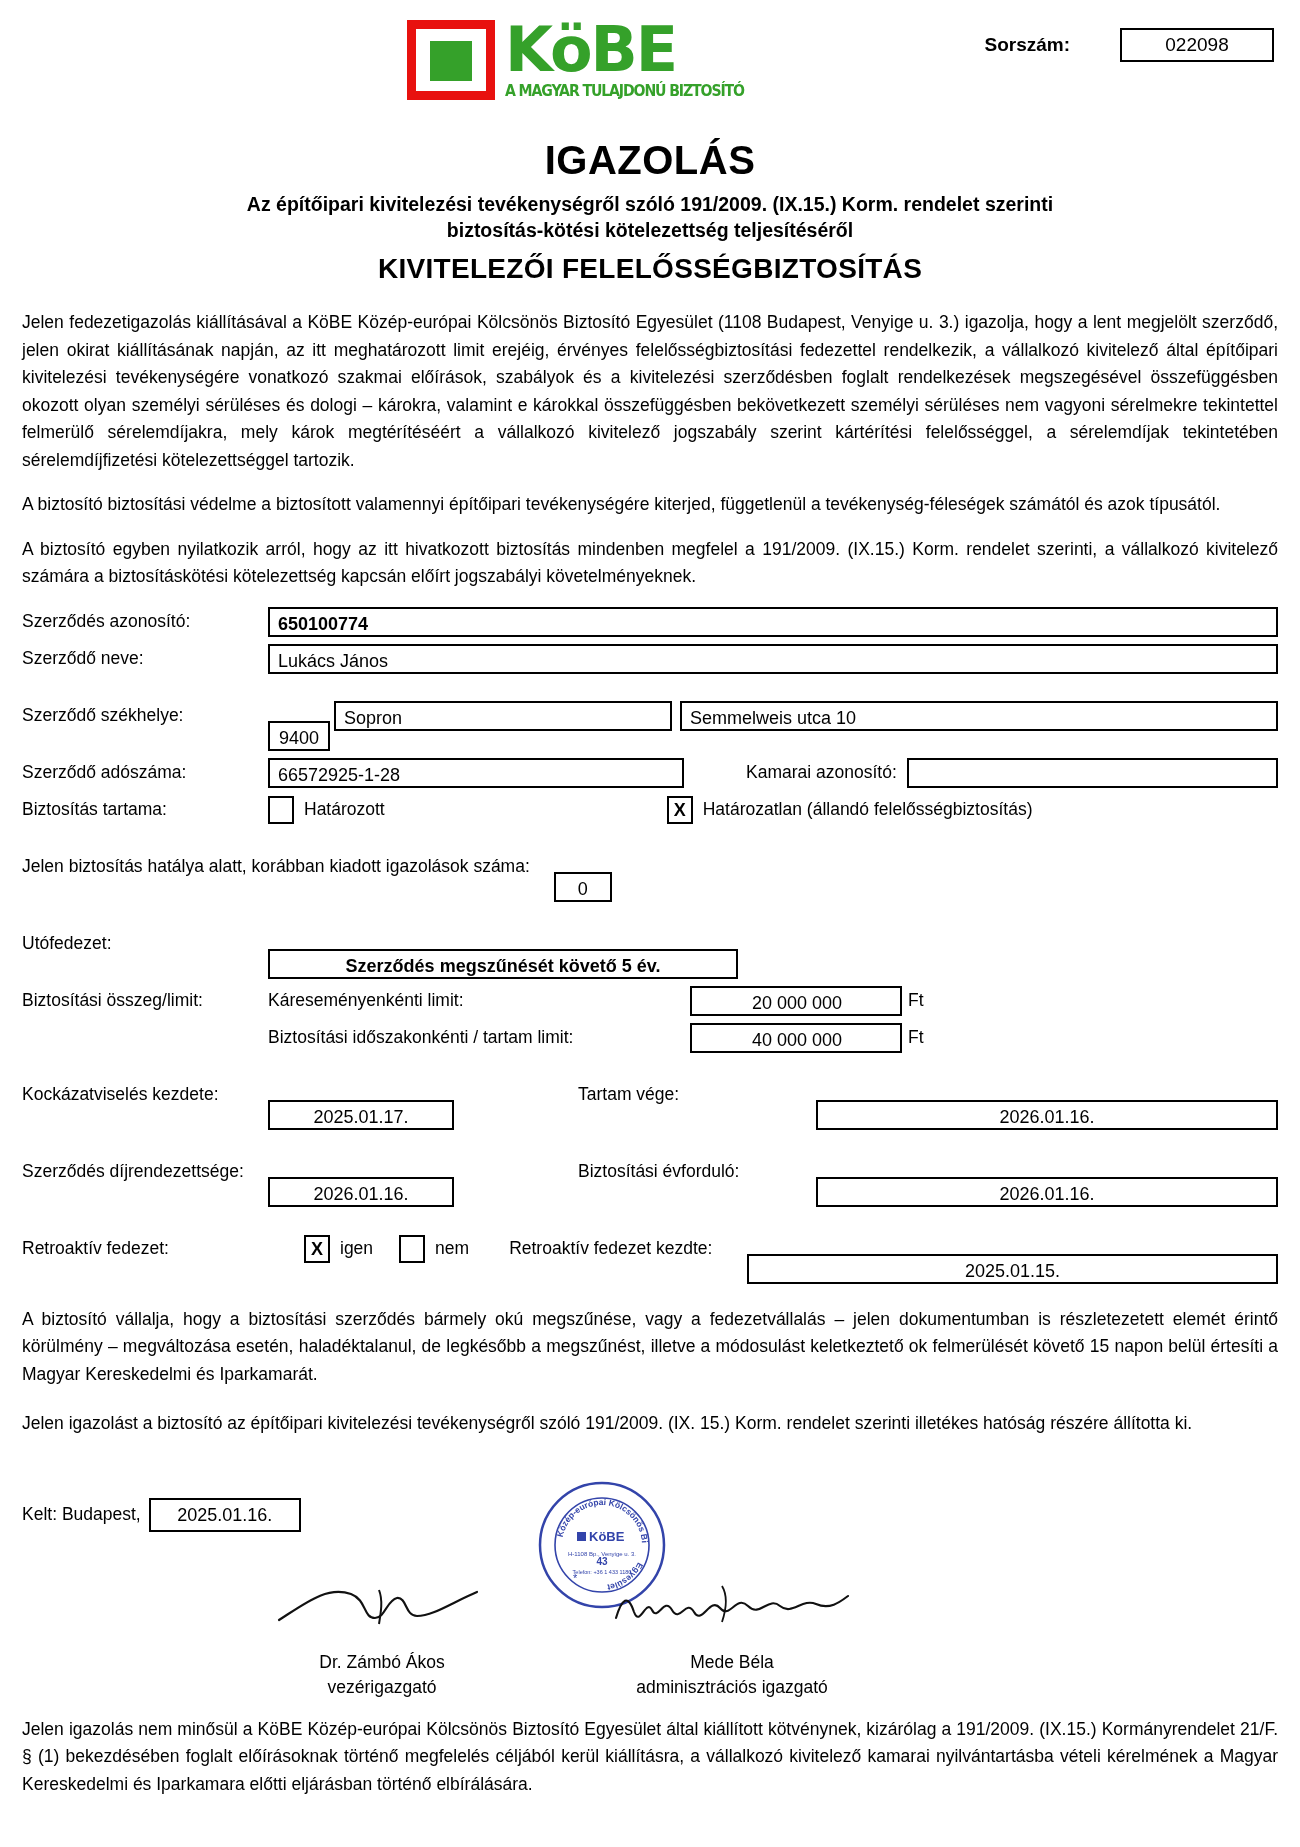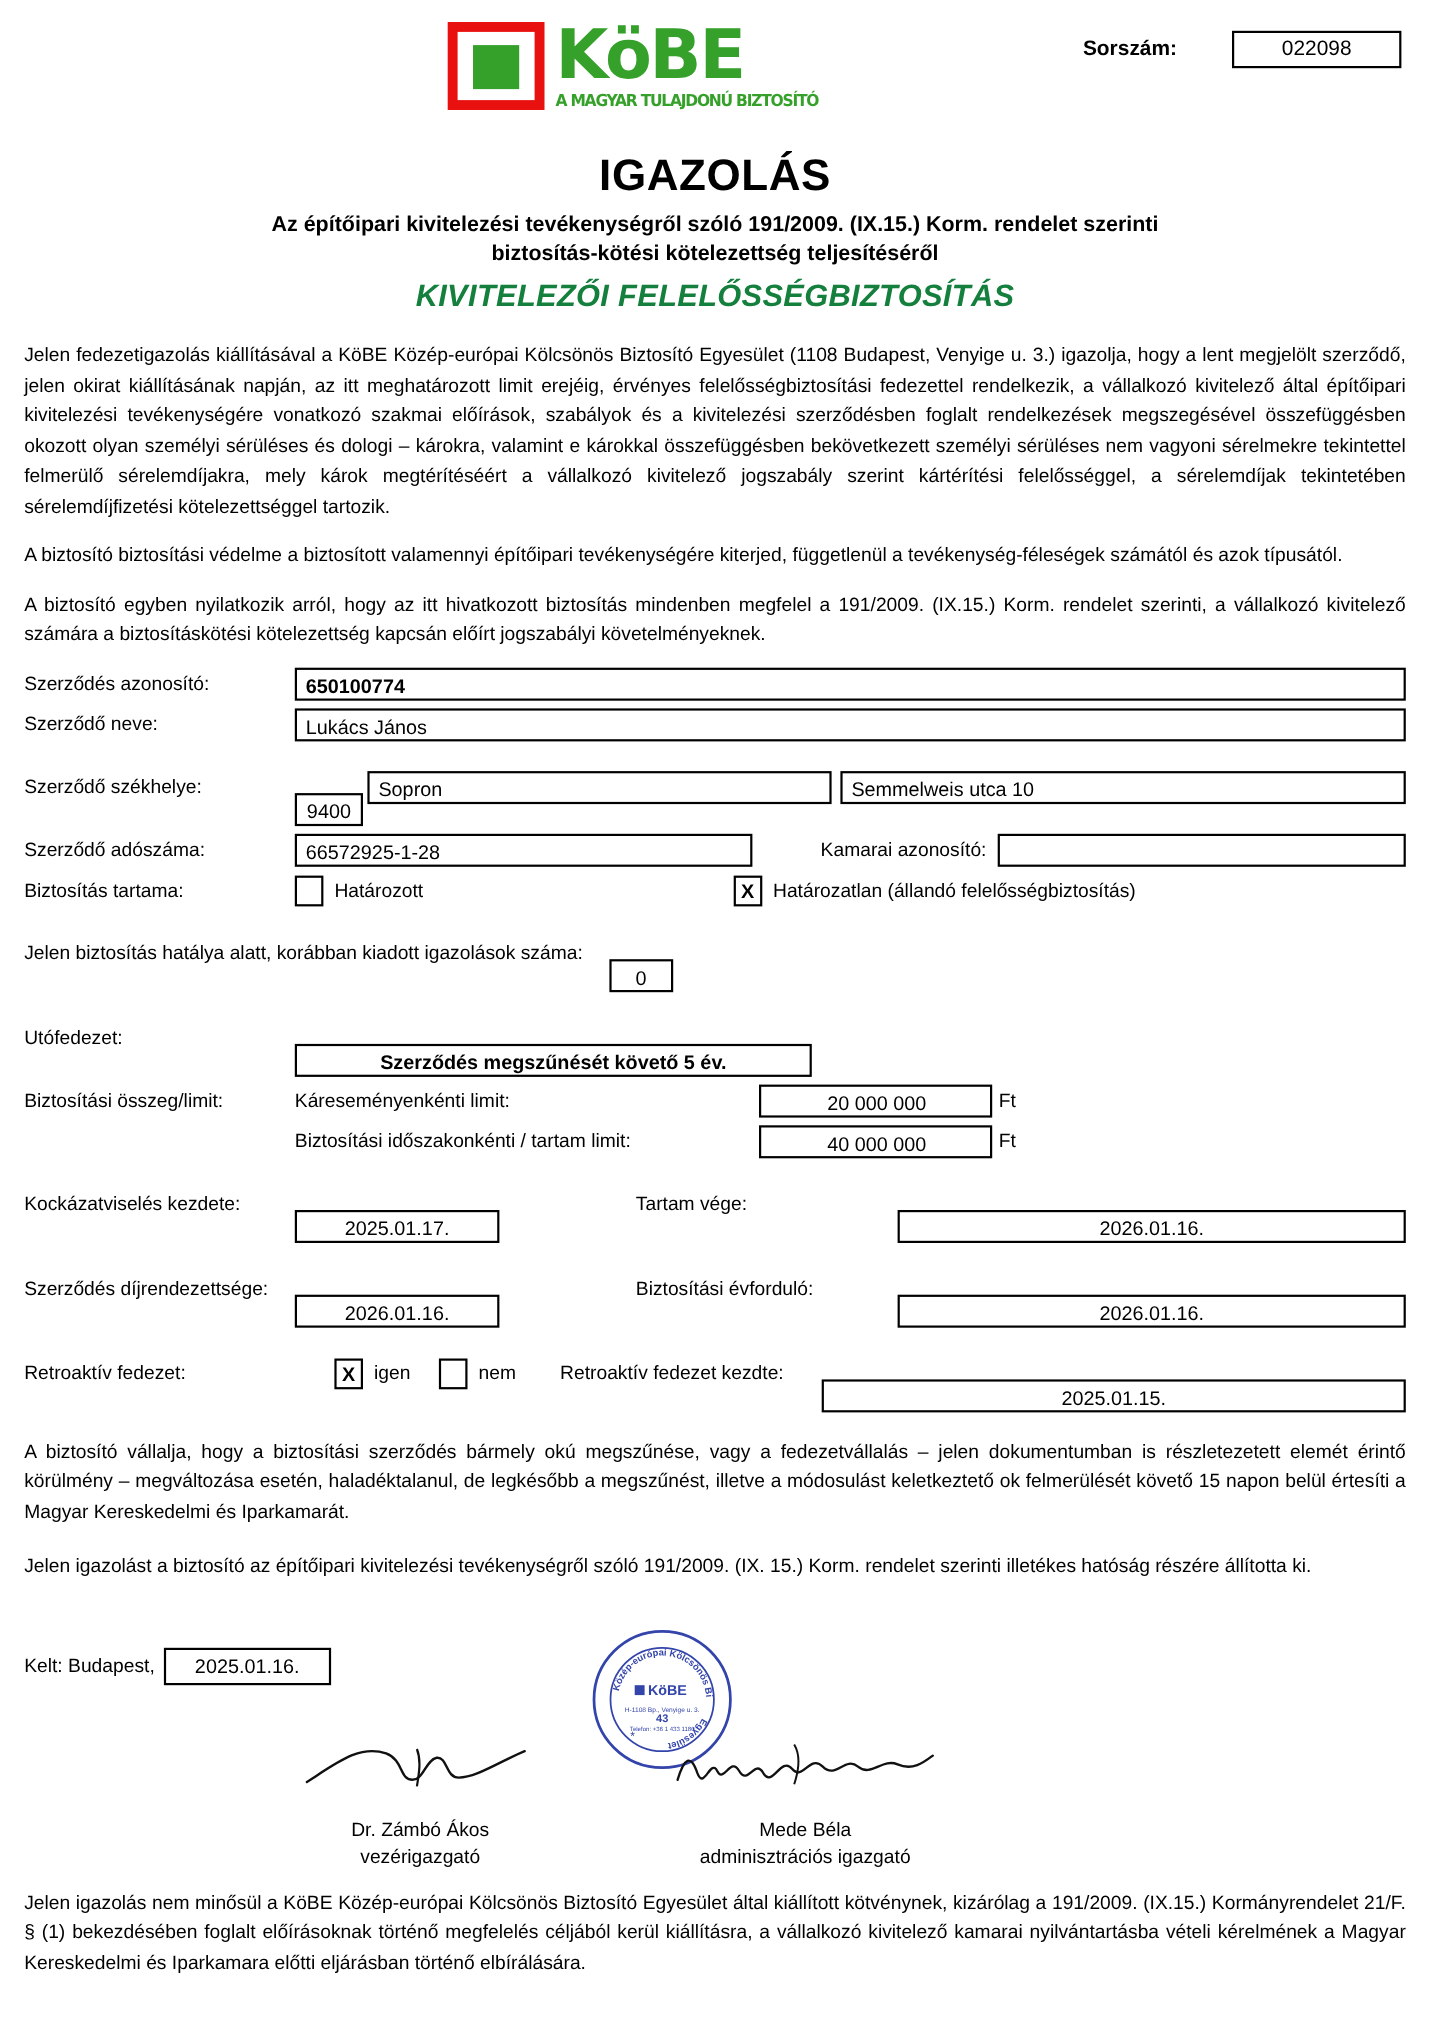--- a/index.html
+++ b/index.html
@@ -107,24 +107,23 @@
     text-align: center;
     font-size: 19.5px;
     font-weight: bold;
     line-height: 26px;
     margin-top: 8px;
   }
   .title-green {
     text-align: center;
     font-size: 28px;
     font-weight: bold;
-    color: #15803d;
+    color: #000000;
     margin-top: 10px;
     letter-spacing: 0.3px;
-    font-style: italic;
   }
 
   
   .para {
     font-size: 17.5px;
     line-height: 27.5px;
     text-align: justify;
     margin-top: 17px;
   }
   .para.first { margin-top: 24px; }
@@ -283,21 +282,21 @@
     </div>
 
     <div class="row">
       <div class="lbl w1">Szerződő neve:</div>
       <div class="box grow">Lukács János</div>
     </div>
 
     <div class="row">
       <div class="lbl w1">Szerződő székhelye:</div>
       <div class="box center" style="width:62px;flex:none">9400</div>
-      <div class="box" style="width:422px;flex:none;margin-left:4px">Sopron</div>
+      <div class="box" style="width:338px;flex:none;margin-left:4px">Sopron</div>
       <div class="box grow" style="margin-left:8px">Semmelweis utca 10</div>
     </div>
 
     <div class="row">
       <div class="lbl w1">Szerződő adószáma:</div>
       <div class="box" style="width:416px;flex:none">66572925-1-28</div>
       <div class="lbl" style="margin-left:62px;margin-right:10px">Kamarai azonosító:</div>
       <div class="box grow"></div>
     </div>
 

